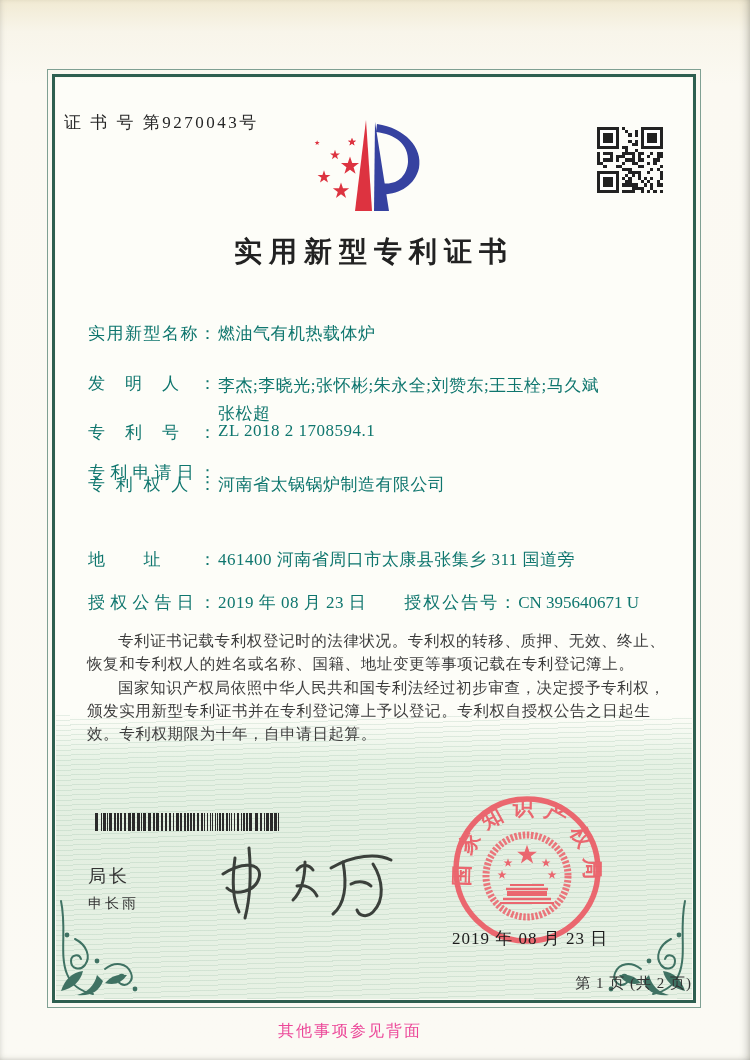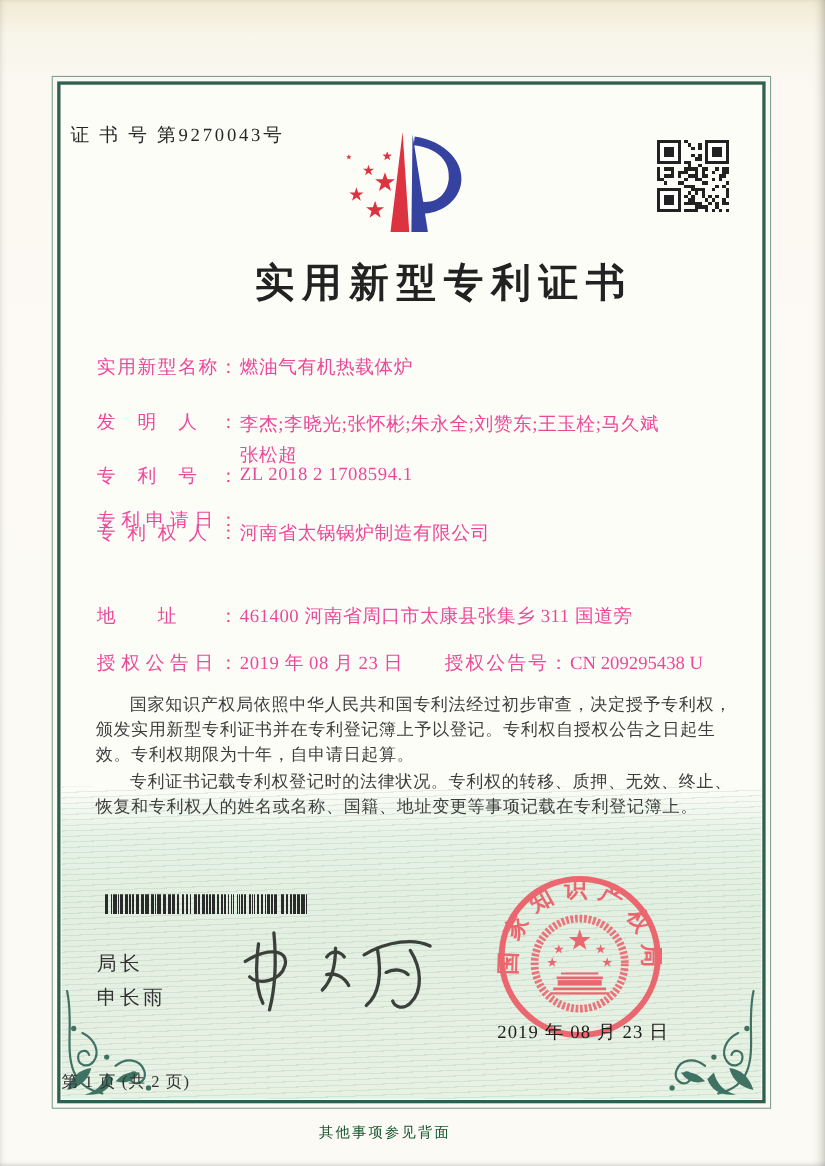--- a/index.html
+++ b/index.html
@@ -27,47 +27,47 @@
       repeating-linear-gradient(178deg, rgba(104,158,128,.16) 0px, rgba(104,158,128,.16) 1px, rgba(104,158,128,0) 1px, rgba(104,158,128,0) 5px),
       linear-gradient(180deg, rgba(226,240,225,0) 0%, rgba(226,240,225,.85) 16%, #e3efe1 38%, #e7f1e4 100%);
   }
 
   
   .cert-no { left:64px; top:111px; font-size:17px; letter-spacing:2.5px; color:#262626; }
   .logo { left:305px; top:110px; }
   .qr { left:591px; top:121px; }
 
   .title {
-    left:56px; top:233px; width:695px; text-align:center;
-    font-size:36px; font-weight:700; letter-spacing:7px; color:#222;
-  }
-
-  
-  .row { position:absolute; left:88px; font-size:17px; color:#ec4899; display:flex; align-items:flex-start; }
+    left:56px; top:233px; width:636px; text-align:center;
+    font-size:28px; font-weight:700; letter-spacing:7px; color:#222;
+  }
+
+  
+  .row { position:absolute; left:88px; font-size:17px; color:#0f766e; display:flex; align-items:flex-start; }
   .row-label {
     display:inline-block; width:128px; flex:0 0 128px;
     text-align:justify; text-align-last:justify;
   }
   .row-value { margin-left:2px; letter-spacing:.5px; }
   .row-value .line2 { display:block; }
 
   
   .paras { left:87px; top:629px; width:586px; font-size:15.5px; line-height:23px;
            color:#3d3d3d; letter-spacing:.6px; }
   .paras p { text-indent:2em; margin-bottom:1px; }
 
   
   .barcode { left:95px; top:813px; }
   .director-title { left:88px; top:864px; font-size:18px; letter-spacing:3px; font-family:Liberation Sans, sans-serif; color:#333; }
-  .director-name { left:88px; top:895px; font-size:18px; letter-spacing:3px; font-family:"Liberation Sans","DejaVu Sans",sans-serif; color:#333; }
+  .director-name { left:88px; top:895px; font-size:14px; letter-spacing:3px; font-family:"Liberation Sans","DejaVu Sans",sans-serif; color:#333; }
   .sig { left:205px; top:838px; }
   .seal { left:449px; top:792px; }
   .seal-date { left:452px; top:927px; font-size:17px; letter-spacing:1px; color:#1c1c1c; z-index:6; }
-  .page-num { left:56px; top:974px; width:636px; text-align:left; font-size:15px; letter-spacing:1px; color:#333; }
-  .back-note { left:0; top:1021px; width:700px; text-align:center; font-size:13px; letter-spacing:2px; color:#14532d; }
+  .page-num { left:56px; top:974px; width:636px; text-align:right; font-size:15px; letter-spacing:1px; color:#333; }
+  .back-note { left:0; top:1021px; width:700px; text-align:center; font-size:16px; letter-spacing:2px; color:#ec4899; }
   .flourish-l { left:53px; top:899px; }
   .flourish-r { left:593px; top:899px; transform:scaleX(-1); }
 </style>
 </head>
 <body>
 
 <div class="abs frame-outer"></div>
 <div class="abs paper"></div>
 <div class="abs guilloche"></div>
 <div class="abs frame-inner"></div>
@@ -276,27 +276,27 @@
 
 <div class="row" style="top:548px">
   <span class="row-label">地址：</span>
   <span class="row-value">461400 河南省周口市太康县张集乡 311 国道旁</span>
 </div>
 
 <div class="row" style="top:591px; width:580px;">
   <span class="row-label">授权公告日：</span>
   <span class="row-value">2019 年 08 月 23 日</span>
   <span style="margin-left:38px;">
-    <span style="letter-spacing:2px;">授权公告号：</span><span>CN 209295438 U</span>
+    <span style="letter-spacing:2px;">授权公告号：</span><span>CN 395640671 U</span>
   </span>
 </div>
 
 <div class="abs paras">
+  <p>专利证书记载专利权登记时的法律状况。专利权的转移、质押、无效、终止、恢复和专利权人的姓名或名称、国籍、地址变更等事项记载在专利登记簿上。</p>
   <p>国家知识产权局依照中华人民共和国专利法经过初步审查，决定授予专利权，颁发实用新型专利证书并在专利登记簿上予以登记。专利权自授权公告之日起生效。专利权期限为十年，自申请日起算。</p>
-  <p>专利证书记载专利权登记时的法律状况。专利权的转移、质押、无效、终止、恢复和专利权人的姓名或名称、国籍、地址变更等事项记载在专利登记簿上。</p>
 </div>
 
 <svg class="abs barcode" width="186" height="18" viewBox="0 0 186 18" shape-rendering="crispEdges">
     <rect x="0" y="0" width="3" height="18" fill="#2a2a2a"></rect>
     <rect x="6" y="0" width="1" height="18" fill="#2a2a2a"></rect>
     <rect x="8" y="0" width="3" height="18" fill="#2a2a2a"></rect>
     <rect x="12" y="0" width="1" height="18" fill="#2a2a2a"></rect>
     <rect x="14" y="0" width="3" height="18" fill="#2a2a2a"></rect>
     <rect x="19" y="0" width="2" height="18" fill="#2a2a2a"></rect>
     <rect x="22" y="0" width="2" height="18" fill="#2a2a2a"></rect>

